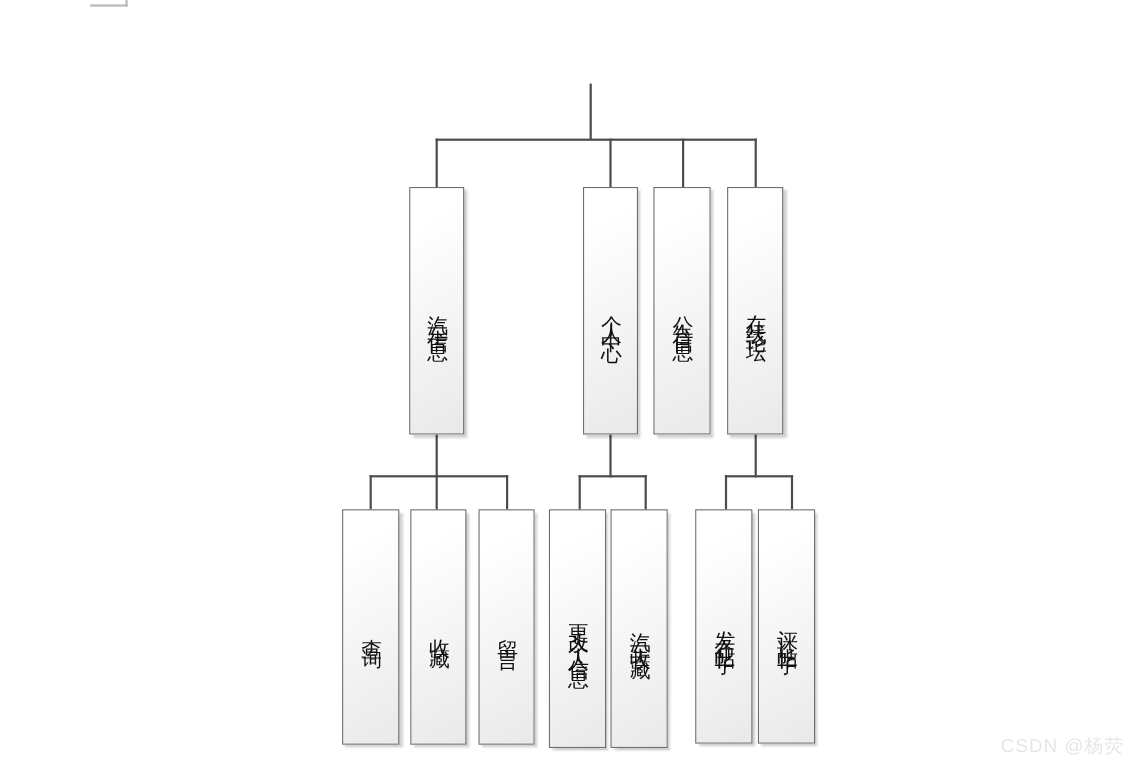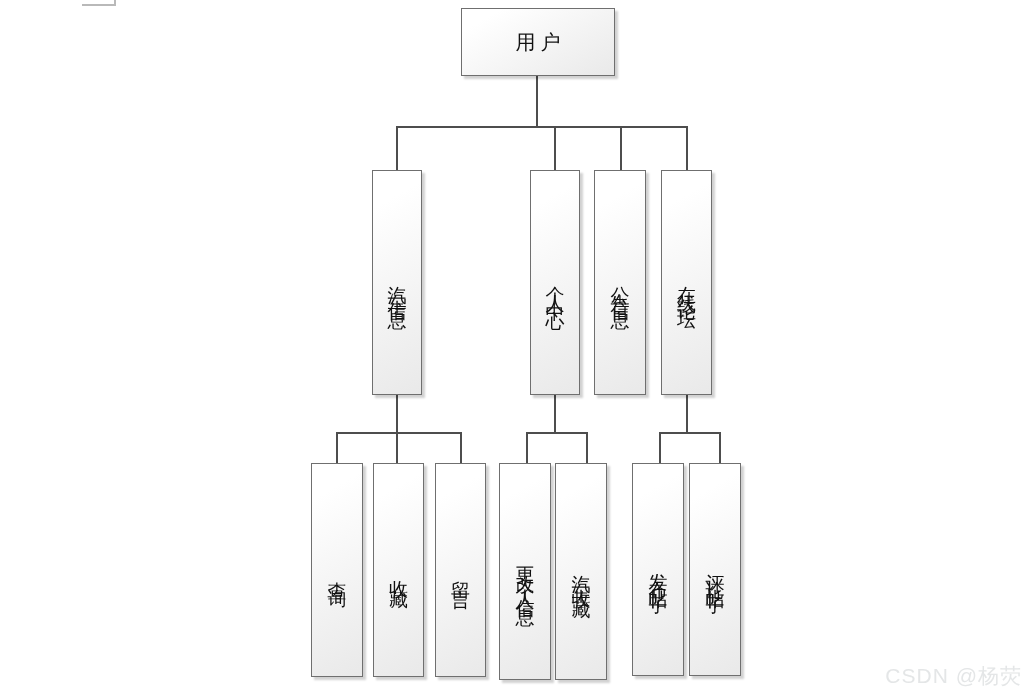--- a/index.html
+++ b/index.html
@@ -18,21 +18,21 @@
     color:var(--text,#111111);
   }
   .h-label { font-size:20px; letter-spacing:5px; padding-left:5px; white-space:nowrap; }
   .v-label {
     writing-mode:vertical-rl; text-orientation:upright;
     font-size:19px; letter-spacing:8px; line-height:1.05; padding-top:8px;
     white-space:nowrap;
   }
   .watermark {
     position:absolute; right:3px; bottom:7px;
-    font-size:21px; letter-spacing:1px;
+    font-size:17px; letter-spacing:1px;
     color:var(--watermark,#e4e6e7); white-space:nowrap;
   }
 </style>
 </head>
 <body>
 
 <div class="canvas">
 
   <div class="line light" style="left:82px; top:4px; width:34px; height:2px;"></div>
   <div class="line light" style="left:114px; top:0px; width:2px; height:6px;"></div>
@@ -53,23 +53,20 @@
   <div class="line" style="left:554px; top:395px; width:2px;  height:39px;"></div>
   <div class="line" style="left:526px; top:432px; width:62px; height:2px;"></div>
   <div class="line" style="left:526px; top:432px; width:2px;  height:31px;"></div>
   <div class="line" style="left:586px; top:432px; width:2px;  height:31px;"></div>
 
   <div class="line" style="left:686px; top:395px; width:2px;  height:39px;"></div>
   <div class="line" style="left:659px; top:432px; width:62px; height:2px;"></div>
   <div class="line" style="left:659px; top:432px; width:2px;  height:31px;"></div>
   <div class="line" style="left:719px; top:432px; width:2px;  height:31px;"></div>
 
-  <div class="node" style="left:461px; top:8px; width:154px; height:68px;">
-    <span class="h-label">用户</span>
-  </div>
 
   <div class="node" style="left:372px; top:170px; width:50px; height:225px;">
     <span class="v-label">汽车信息</span>
   </div>
   <div class="node" style="left:530px; top:170px; width:50px; height:225px;">
     <span class="v-label">个人中心</span>
   </div>
   <div class="node" style="left:594px; top:170px; width:52px; height:225px;">
     <span class="v-label">公告信息</span>
   </div>

